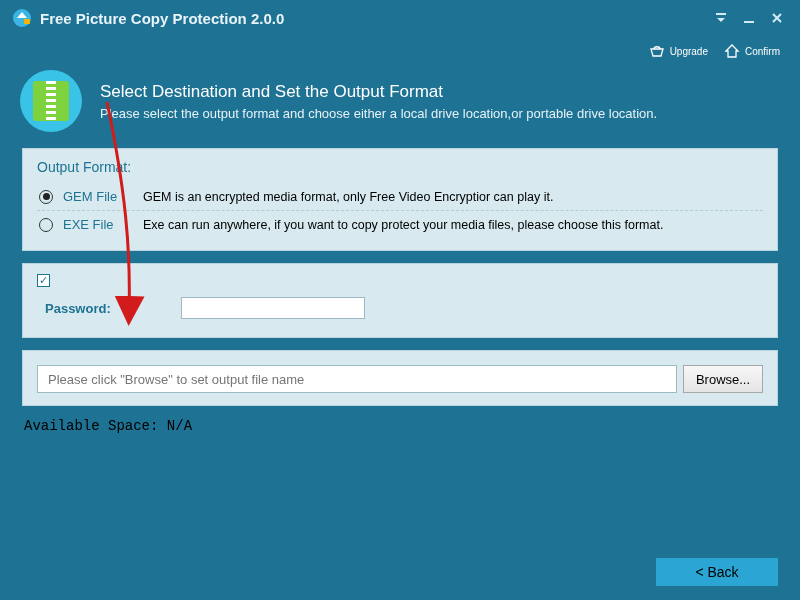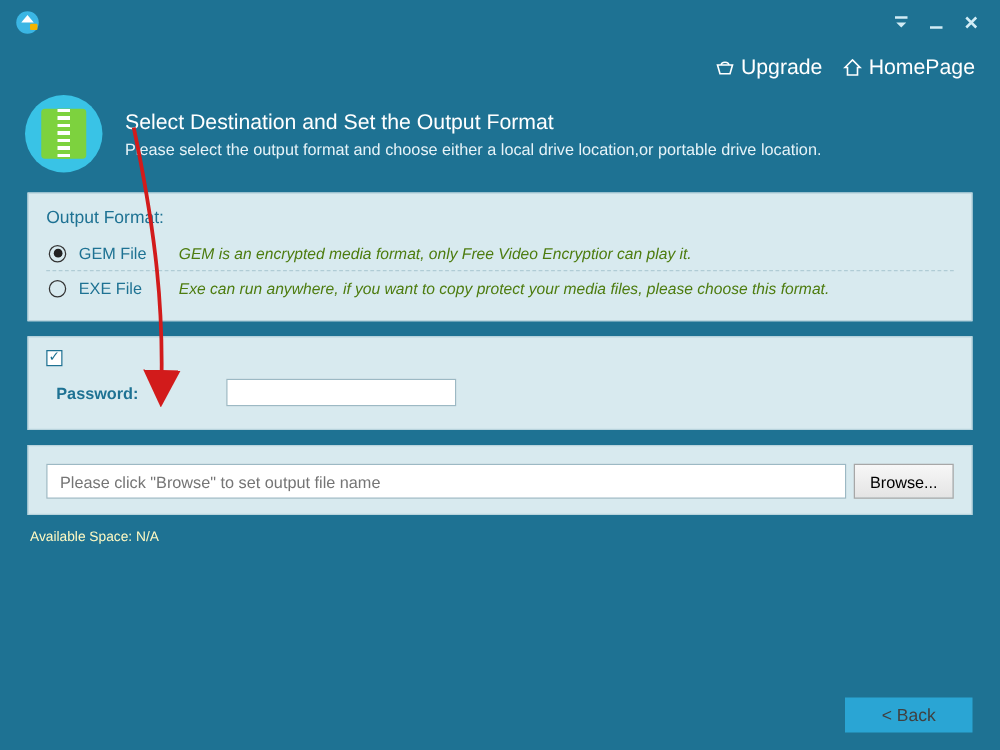--- a/index.html
+++ b/index.html
@@ -36,21 +36,21 @@
     cursor: pointer;
     margin-left: 6px;
   }
   .toplinks {
     display: flex;
     justify-content: flex-end;
     align-items: center;
     padding: 8px 20px 12px 0;
     gap: 16px;
     color: #fff;
-    font-size: 17px;
+    font-size: 10px;
   }
   .toplinks .link {
     display: flex;
     align-items: center;
     gap: 5px;
     cursor: pointer;
   }
   .heading-row {
     display: flex;
     align-items: center;
@@ -104,21 +104,21 @@
   .radio-row + .radio-row { border-top: 1px dashed #b0ccd5; }
   .radio-outer {
     width: 14px; height: 14px; border: 1.5px solid #333; border-radius: 50%;
     display: flex; align-items: center; justify-content: center;
     flex-shrink: 0;
   }
   .radio-outer.checked::after {
     content: ""; width: 7px; height: 7px; background: #222; border-radius: 50%;
   }
   .radio-label { color: #1e7293; width: 70px; }
-  .radio-desc { color: #4d7c0f; font-size: 12.5px; font-style: italic; }
+  .radio-desc { color: #000000; font-size: 12.5px; }
   .check-row {
     display: flex; align-items: center; gap: 8px; margin-bottom: 10px;
   }
   .checkbox {
     width: 13px; height: 13px; border: 1.5px solid #1e7293; background: #fff;
     display: flex; align-items: center; justify-content: center;
     font-size: 11px; color: #1e7293; line-height: 1;
     flex-shrink: 0;
   }
   .check-label { color: #1e7293; font-size: 14px; }
@@ -135,48 +135,49 @@
   }
   .dest-input {
     flex: 1; height: 28px; background: #fff; border: 1px solid #9cb9c4;
     padding: 4px 10px; font-size: 13px; color: #555;
   }
   .browse-btn {
     width: 80px; height: 28px; background: linear-gradient(#f7f7f7,#e4e4e4);
     border: 1px solid #a7a7a7; cursor: pointer; font-size: 13px;
   }
   .avail {
-    color: #fef9c3; font-size: 11px; margin: 6px 0 0 24px;
+    color: #000000; font-size: 14px; margin: 6px 0 0 24px; font-family: Liberation Mono, monospace;
   }
   .footer {
     position: absolute;
     bottom: 14px; right: 22px;
     display: flex; gap: 14px;
   }
   .nav-btn {
-    width: 102px; height: 28px;
+    width: 122px; height: 28px;
     background: #2aa5d4;
-    color: #404040; border: none; cursor: pointer;
+    color: #000000; border: none; cursor: pointer;
     font-size: 14px;
   }
   .arrow-annotation {
     position: absolute;
     pointer-events: none;
     left: 95px; top: 98px;
   }
 </style>
 </head>
 <body>
 
 <div class="titlebar">
   <svg width="20" height="20" viewBox="0 0 20 20">
     <circle cx="10" cy="10" r="9" fill="#3bb6e4"></circle>
     <path d="M5 10 L15 10 L10 4 Z" fill="#fff"></path>
     <rect x="12" y="11" width="6" height="5" rx="1" fill="#f4b400"></rect>
   </svg>
+  <span class="title-text">Free Picture Copy Protection 2.0.0</span>
   <div class="spacer"></div>
   <div class="win-btn">
     <svg width="14" height="14" viewBox="0 0 14 14">
         <rect x="2" y="2" width="10" height="2" fill="#d2ecf5"></rect>
         <path d="M3 7 L11 7 L7 11 Z" fill="#d2ecf5"></path>
       </svg>
   </div>
   <div class="win-btn">
     <svg width="14" height="14" viewBox="0 0 14 14">
         <rect x="2" y="10" width="10" height="2" fill="#d2ecf5"></rect>
@@ -194,21 +195,21 @@
     <svg width="16" height="14" viewBox="0 0 16 14">
         <path d="M2 5 L14 5 L12 12 L4 12 Z" fill="none" stroke="#fff" stroke-width="1.3"></path>
         <path d="M5 5 C5 2 11 2 11 5" fill="none" stroke="#fff" stroke-width="1.3"></path>
       </svg>
     <span>Upgrade</span>
   </div>
   <div class="link">
     <svg width="16" height="14" viewBox="0 0 16 14">
         <path d="M2 7 L8 1 L14 7 L12 7 L12 13 L4 13 L4 7 Z" fill="none" stroke="#fff" stroke-width="1.3"></path>
       </svg>
-    <span>HomePage</span>
+    <span>Confirm</span>
   </div>
 </div>
 
 <div class="heading-row">
   <div class="icon-circle">
       <div class="zip"></div>
     </div>
   <div class="heading-texts">
     <div class="heading-title">Select Destination and Set the Output Format</div>
     <div class="heading-sub">Please select the output format and choose either a local drive location,or portable drive location.</div>

